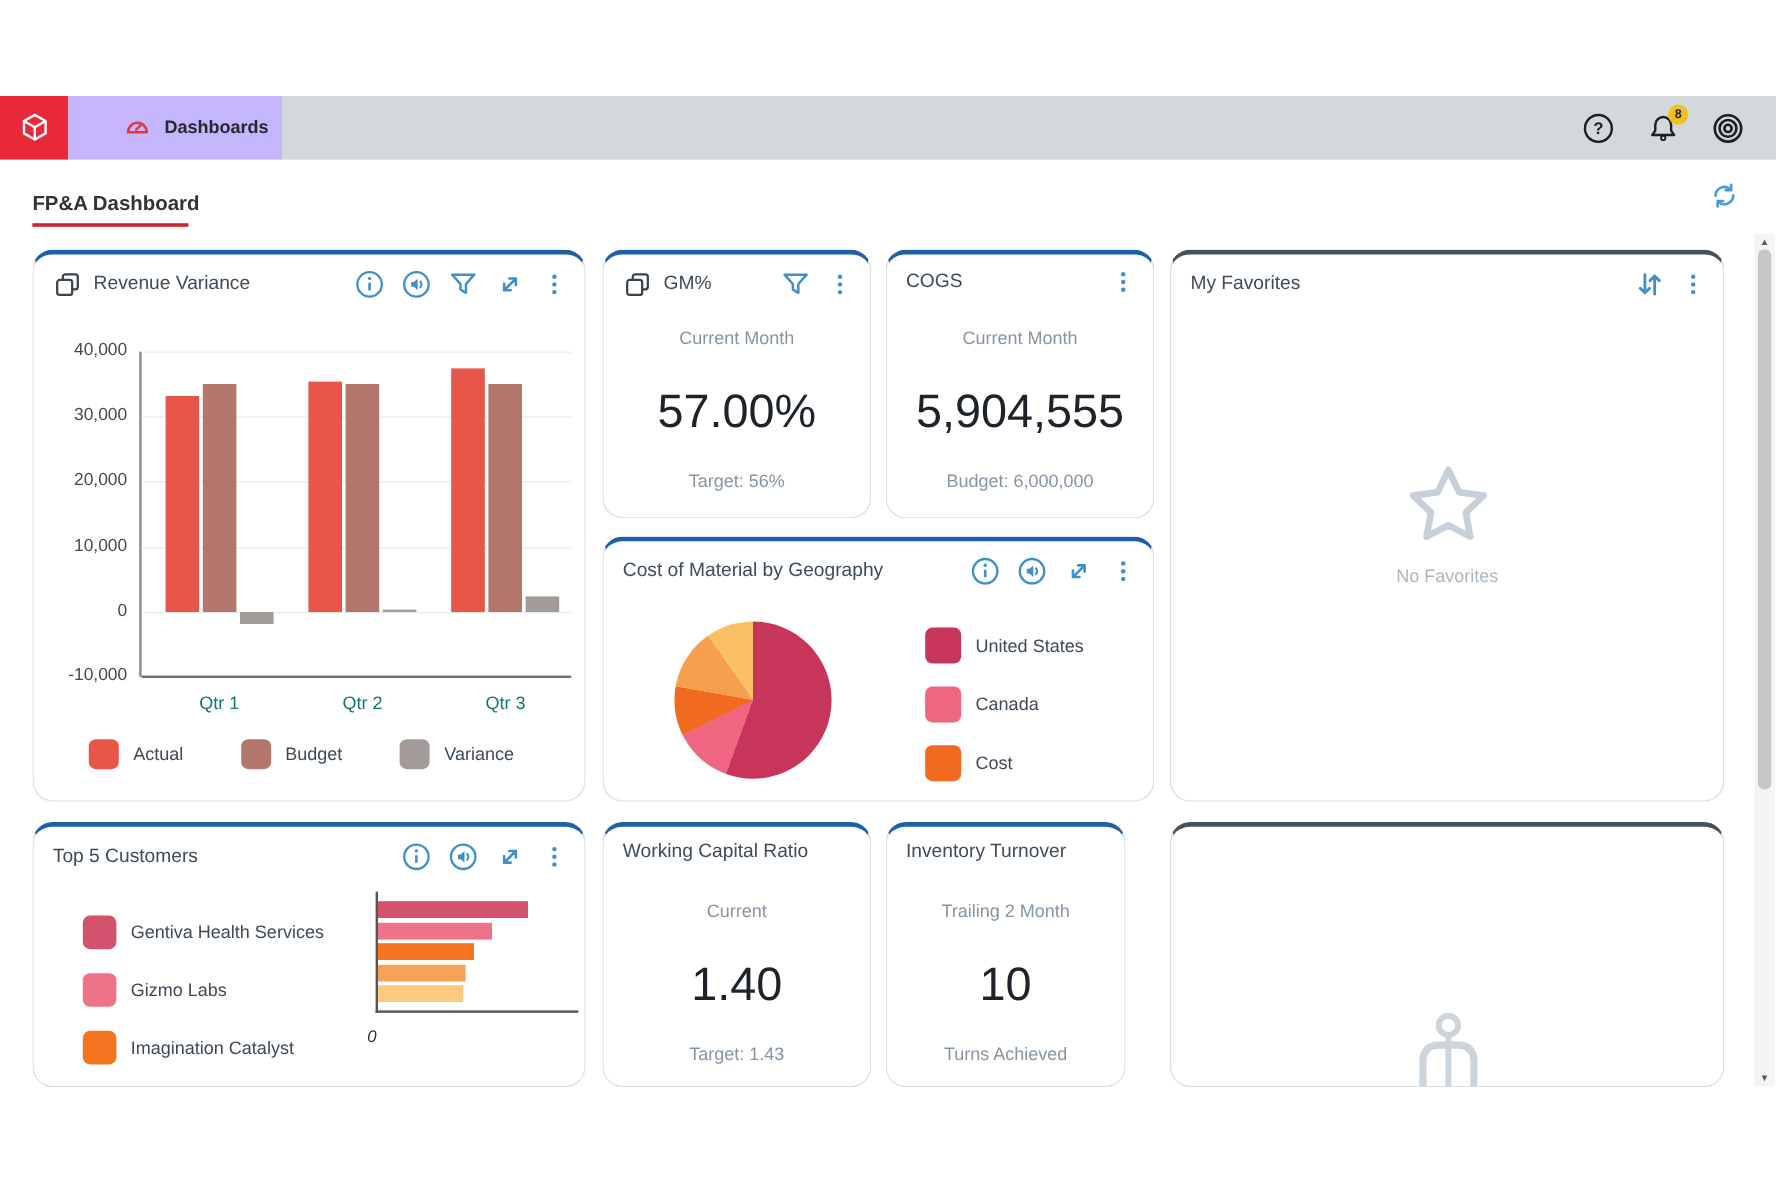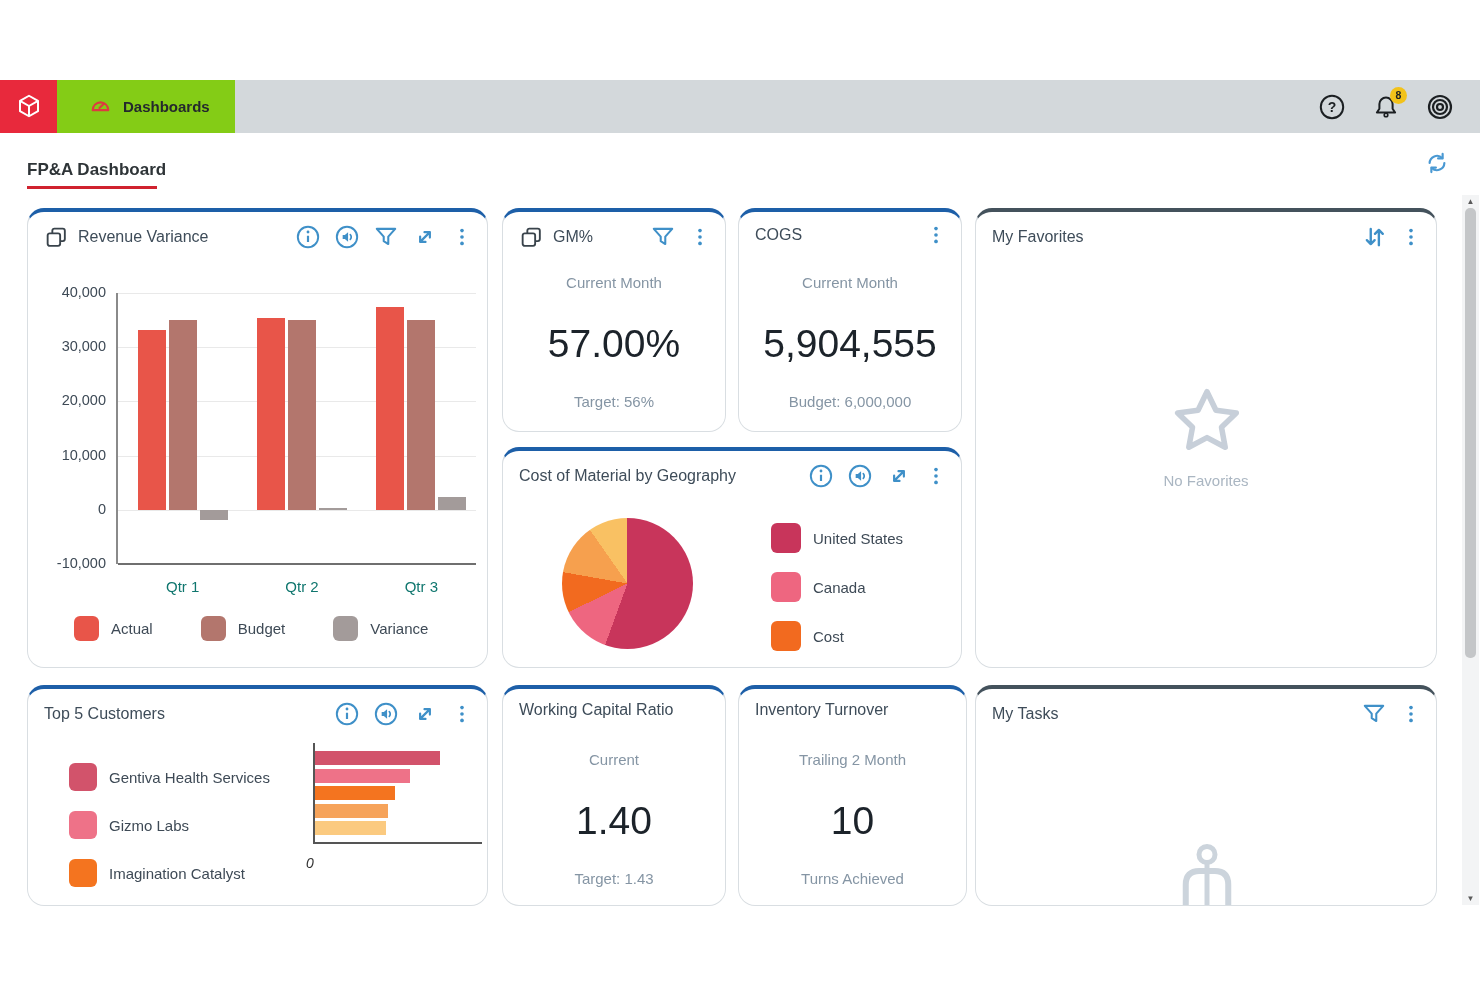--- a/index.html
+++ b/index.html
@@ -3,21 +3,21 @@
 <meta charset="utf-8">
 <style>
   html,body{margin:0;padding:0;}
   body{
     width:1480px;height:987px;position:relative;background:#ffffff;
     font-family:"Liberation Sans",sans-serif;overflow:hidden;color:#3e4c59;
   }
   
   .topbar{position:absolute;left:0;top:80px;width:1480px;height:53px;display:flex;}
   .logo{width:57px;height:53px;background:#e8293c;display:flex;align-items:center;justify-content:center;flex:0 0 auto;}
-  .tab{width:178px;background:#84cc16;display:flex;align-items:center;gap:10px;padding-left:31px;box-sizing:border-box;flex:0 0 auto;cursor:pointer;}
+  .tab{width:178px;background:#c4b5fd;display:flex;align-items:center;gap:10px;padding-left:45px;box-sizing:border-box;flex:0 0 auto;cursor:pointer;}
   .tab-label{font-weight:bold;font-size:15px;color:#24292d;}
   .topbar-rest{flex:1;background:#d3d8db;display:flex;align-items:center;justify-content:flex-end;gap:26px;padding-right:26px;}
   .topicon{position:relative;width:28px;height:28px;color:#1b1f22;cursor:pointer;}
   .badge{position:absolute;top:-6px;right:-7px;width:17px;height:17px;border-radius:50%;
          background:#f2c21a;color:#1b1f22;font-size:10.5px;font-weight:bold;
          display:flex;align-items:center;justify-content:center;}
   
   .page-title{position:absolute;left:27px;top:160px;font-size:17px;font-weight:bold;color:#2e3437;}
   .title-underline{position:absolute;left:27px;top:186px;width:130px;height:3px;background:#d0222f;}
   .refresh{position:absolute;right:30px;top:150px;width:26px;height:26px;color:#4a99d3;cursor:pointer;}
@@ -25,21 +25,21 @@
   .card{position:absolute;background:#fff;border:1px solid #d9dee2;border-top:4px solid #1d5fa8;
         border-radius:17px;box-sizing:border-box;overflow:hidden;}
   .card.dark{border-top-color:#44525c;}
   #card-rv{left:27px;top:208px;width:461px;height:460px;}
   #card-gm{left:502px;top:208px;width:224px;height:224px;}
   #card-cogs{left:738px;top:208px;width:224px;height:224px;}
   #card-fav{left:975px;top:208px;width:462px;height:460px;}
   #card-com{left:502px;top:447px;width:460px;height:221px;}
   #card-top5{left:27px;top:685px;width:461px;height:221px;}
   #card-wcr{left:502px;top:685px;width:224px;height:221px;}
-  #card-it{left:738px;top:685px;width:229px;height:221px;}
+  #card-it{left:738px;top:685px;width:200px;height:221px;}
   #card-tasks{left:975px;top:685px;width:462px;height:221px;}
   .card-head{display:flex;align-items:center;gap:9px;padding:12px 14px 0 16px;}
   .card-title{font-size:16px;color:#3e4c59;white-space:nowrap;}
   .head-icons{margin-left:auto;display:flex;align-items:center;gap:13px;}
   .hicon{width:26px;height:26px;color:#3f90c8;cursor:pointer;}
   .hicon.small{width:22px;height:22px;}
   .copyicon{width:25px;height:25px;color:#39434b;flex:0 0 auto;}
   
   .kpi-period{position:absolute;left:0;right:0;top:62px;text-align:center;font-size:15px;color:#8595a4;}
   .kpi-value{position:absolute;left:0;right:0;top:110px;text-align:center;font-size:39px;color:#1c232a;}
@@ -395,31 +395,20 @@
 <div class="card" id="card-it">
   <div class="card-head">
     <span class="card-title">Inventory Turnover</span>
   </div>
   <div class="kpi-period">Trailing 2 Month</div>
   <div class="kpi-value">10</div>
   <div class="kpi-sub">Turns Achieved</div>
 </div>
 
 <div class="card dark" id="card-tasks">
-  <div class="card-head">
-    <span class="card-title">My Tasks</span>
-    <span class="head-icons">
-      <svg class="hicon">
-          <use href="#i-funnel"></use>
-        </svg>
-      <svg class="hicon small">
-          <use href="#i-kebab"></use>
-        </svg>
-    </span>
-  </div>
   <svg class="task-person">
       <use href="#i-person"></use>
     </svg>
 </div>
 
 <div class="scrollbar">
   <div class="sb-arrow" style="top:0">▲</div>
   <div class="sb-thumb"></div>
   <div class="sb-arrow" style="bottom:0">▼</div>
 </div>

